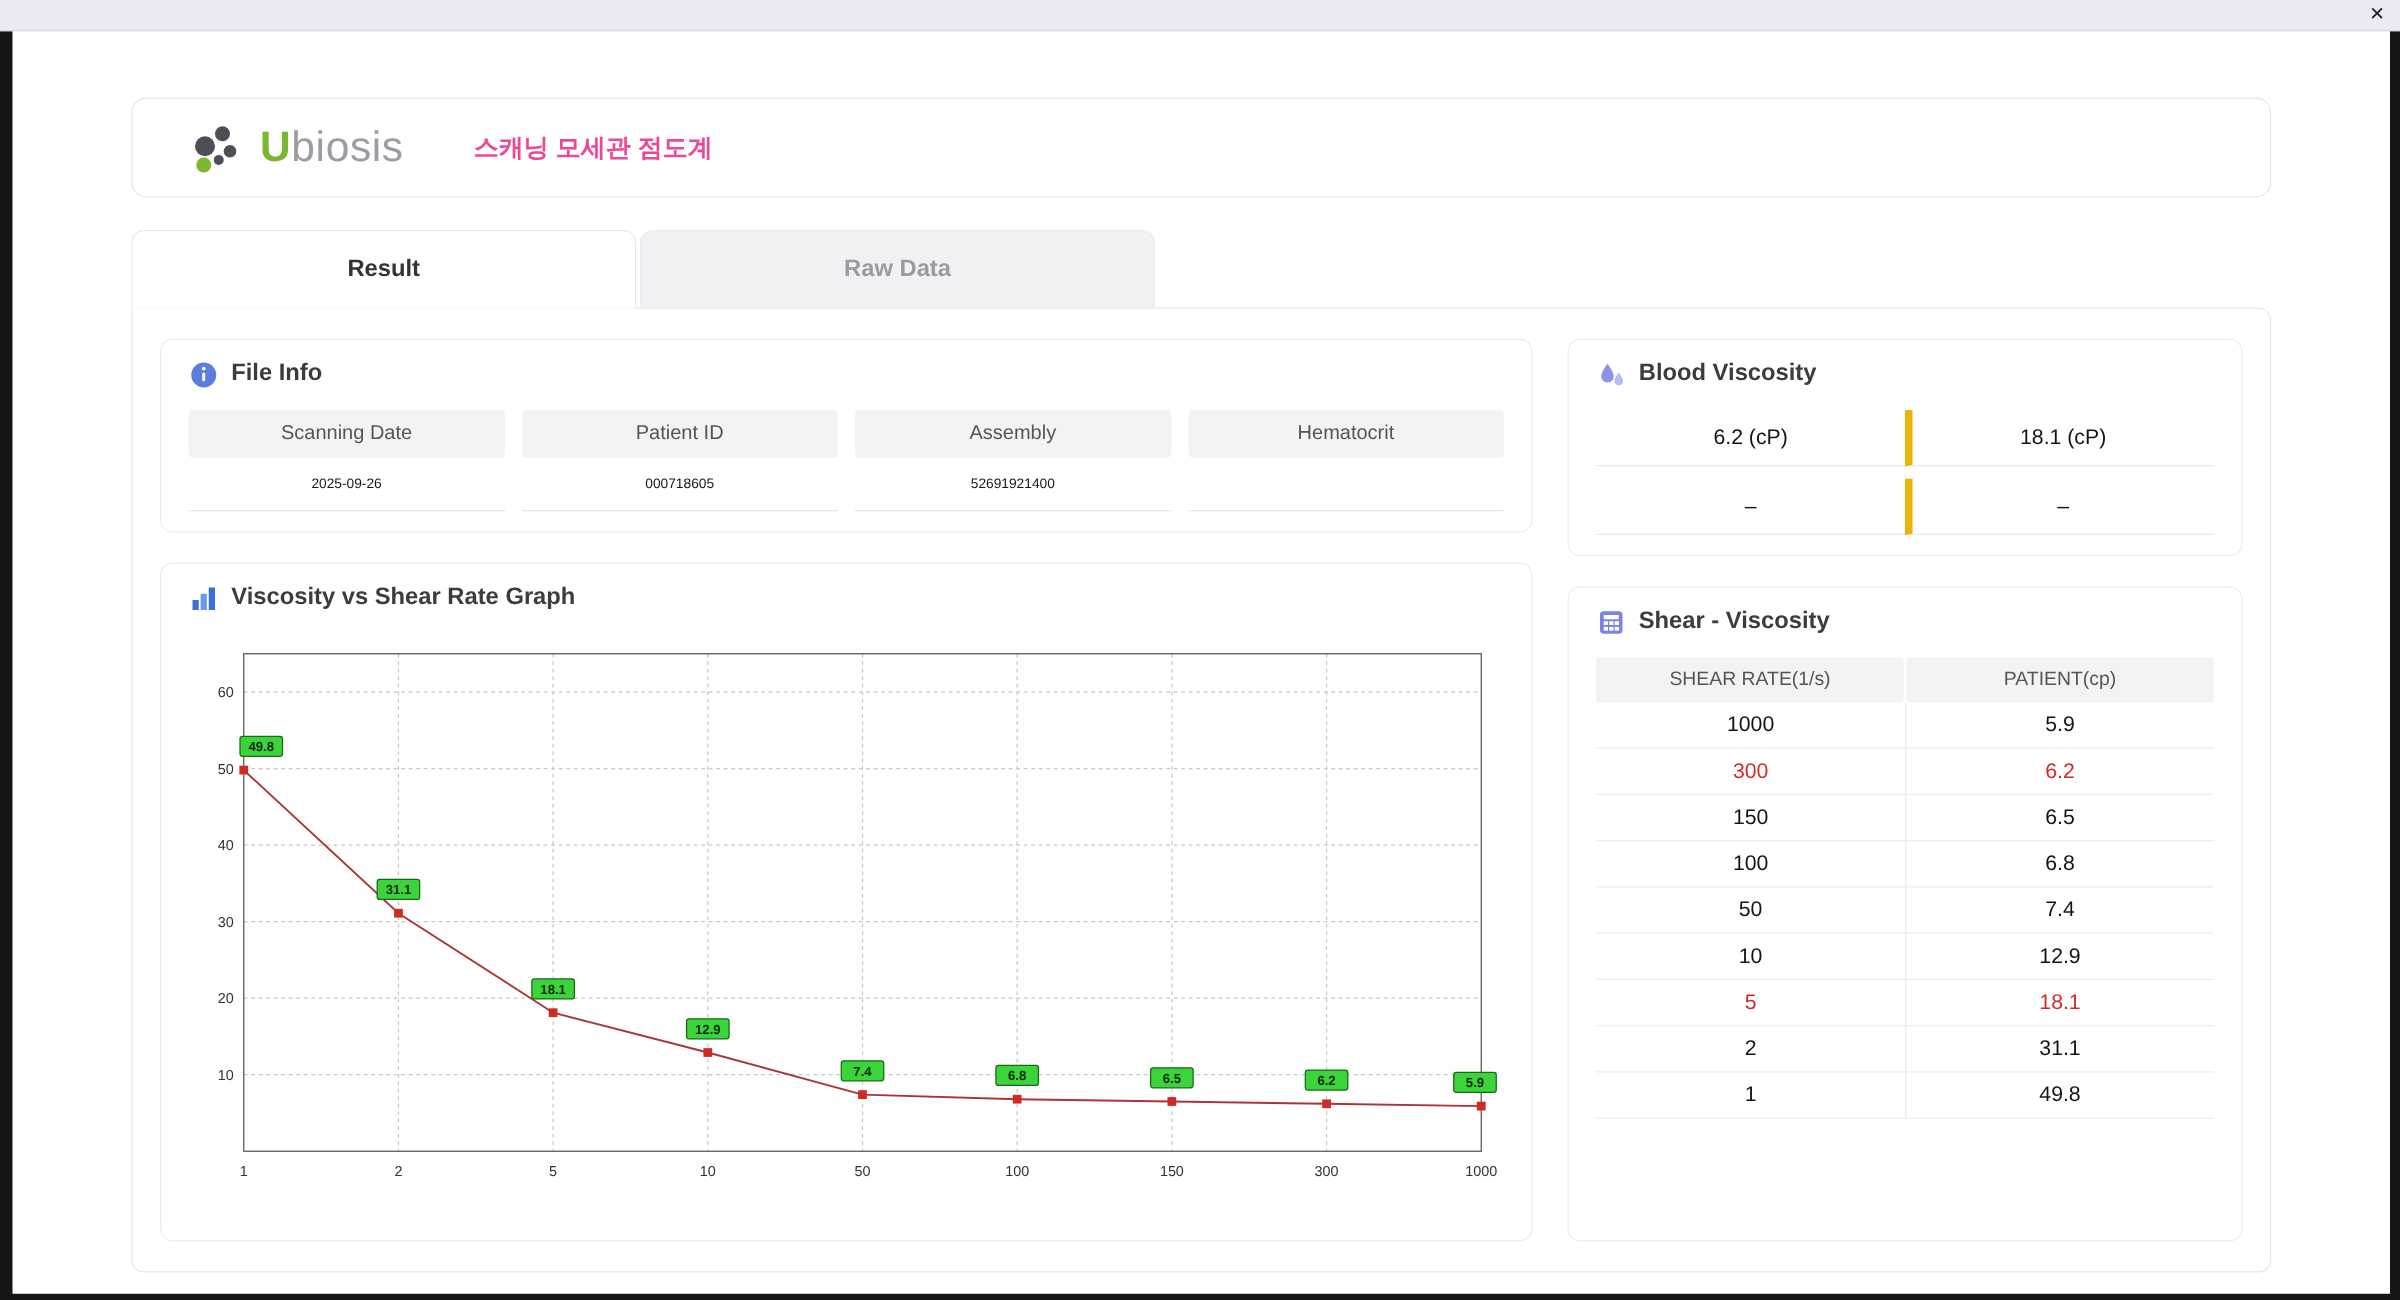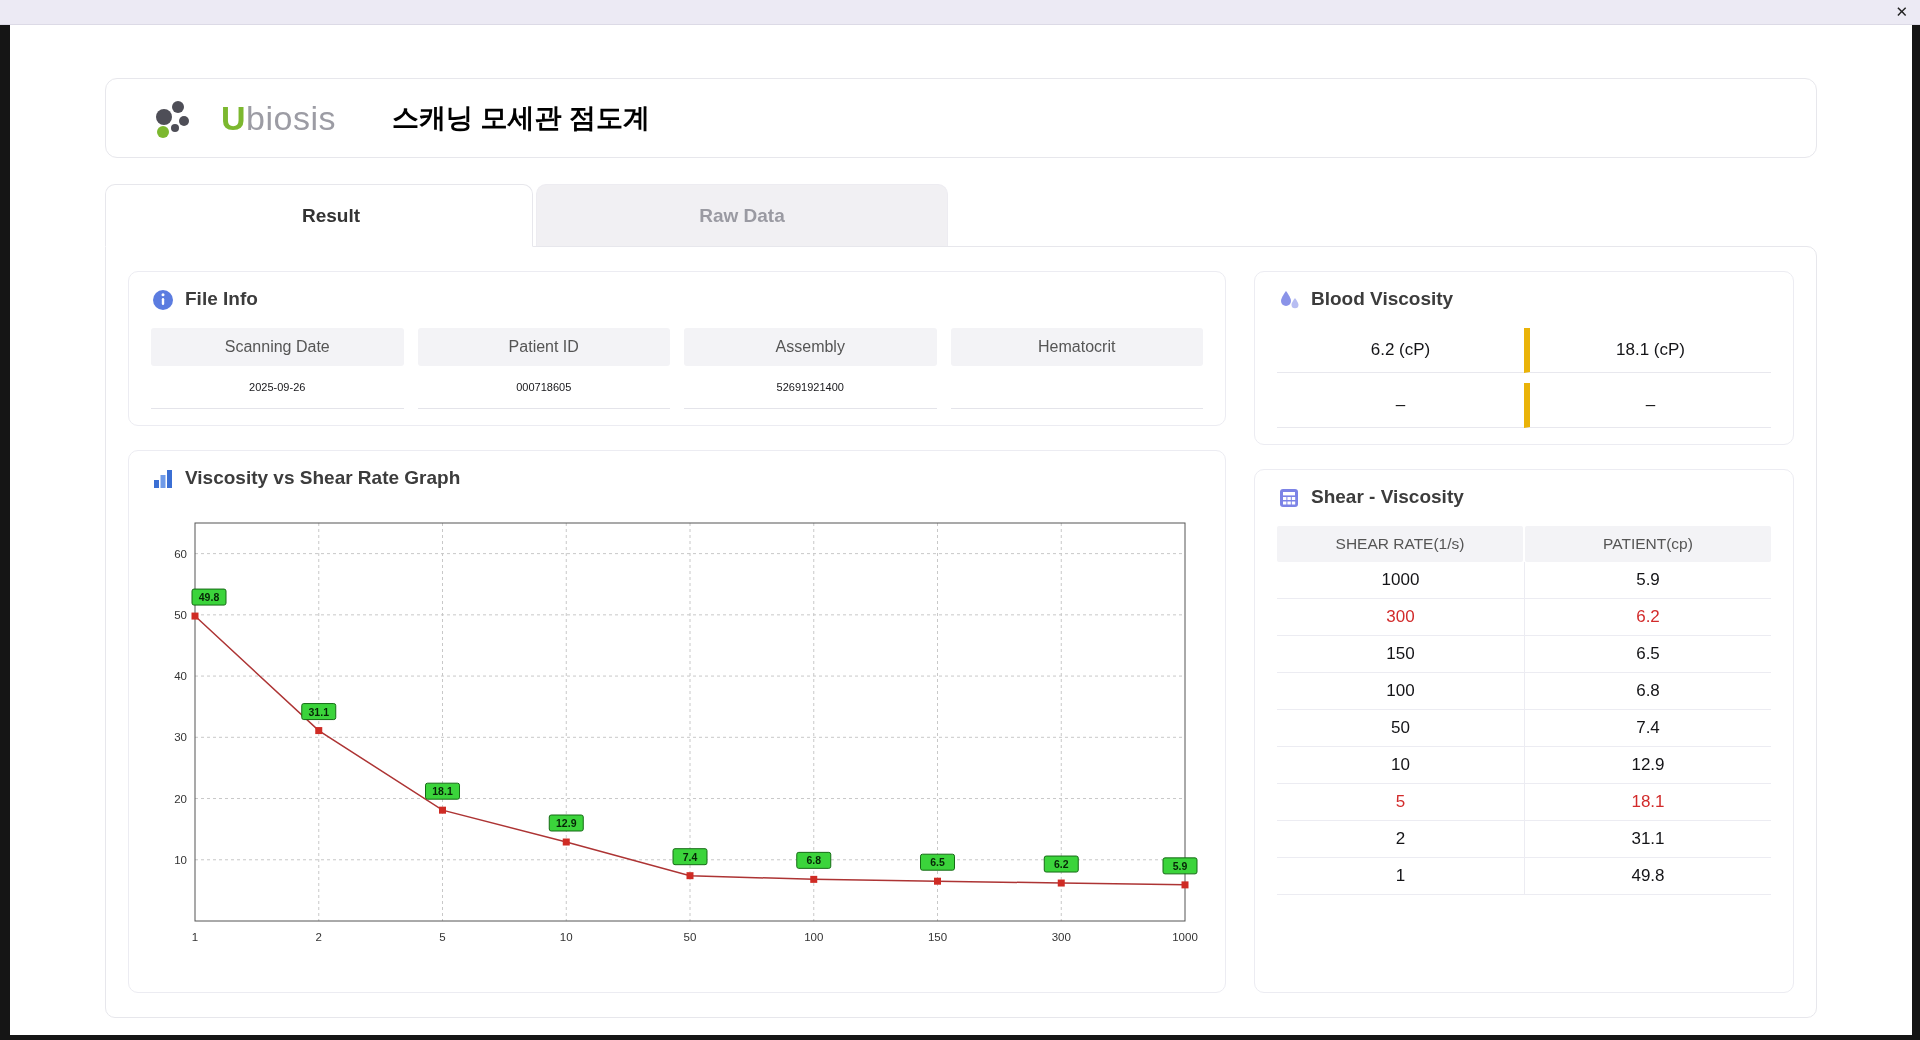--- a/index.html
+++ b/index.html
@@ -8,29 +8,29 @@
     background:#151515;
     font-family:"Liberation Sans","DejaVu Sans",sans-serif;
   }
   .titlebar{position:absolute;top:0;left:0;right:0;height:24px;background:#eceaf4;border-bottom:1px solid #dcdae6;z-index:5;}
   .close-btn{position:absolute;right:12px;top:3px;font-size:15px;line-height:18px;color:#222;cursor:pointer;}
   .window{position:absolute;top:24px;left:10px;right:8px;bottom:5px;background:#ffffff;}
   .container{position:absolute;left:95px;right:95px;top:54px;}
 
   
   .header-card{height:78px;border:1px solid #e7e7ec;border-radius:12px;display:flex;align-items:center;padding:0 44px;gap:56px;background:#fff;}
-  .logo{display:flex;align-items:center;gap:25px;}
+  .logo{display:flex;align-items:center;gap:12px;}
   .logo-text{font-size:34px;color:#9c9ca4;letter-spacing:.5px;}
   .logo-text .u{color:#7cb82f;font-weight:700;}
-  .app-title{font-size:27px;font-weight:700;color:#000000;}
+  .app-title{font-size:20px;font-weight:700;color:#ec4899;}
 
   
   .tabs{display:flex;margin-top:26px;height:62px;position:relative;z-index:2;}
   .tab{display:flex;align-items:center;justify-content:center;font-size:19px;font-weight:700;cursor:pointer;border-radius:10px 10px 0 0;}
-  .tab.active{width:402px;background:#fff;border:1px solid #e7e7ec;border-bottom:1px solid #fff;color:#333;margin-bottom:-1px;padding-left:24px;}
+  .tab.active{width:402px;background:#fff;border:1px solid #e7e7ec;border-bottom:1px solid #fff;color:#333;margin-bottom:-1px;}
   .tab.inactive{width:410px;background:#f1f0f3;border:1px solid #edecf1;border-bottom:none;color:#9a9aa2;margin-left:3px;}
 
   
   .panel{border:1px solid #e7e7ec;border-radius:0 10px 10px 10px;background:#fff;padding:24px 22px;display:flex;gap:28px;height:722px;position:relative;z-index:1;}
   .left-col{width:1098px;display:flex;flex-direction:column;gap:24px;}
   .right-col{flex:1;display:flex;flex-direction:column;gap:24px;}
 
   .card{border:1px solid #ececf2;border-radius:10px;padding:16px 22px;background:#fff;}
   .card-title{display:flex;gap:10px;font-size:19px;font-weight:700;color:#3c3c3c;margin-bottom:16px;}
   .icon{display:inline-flex;width:24px;height:24px;align-items:center;justify-content:center;flex:0 0 24px;}

